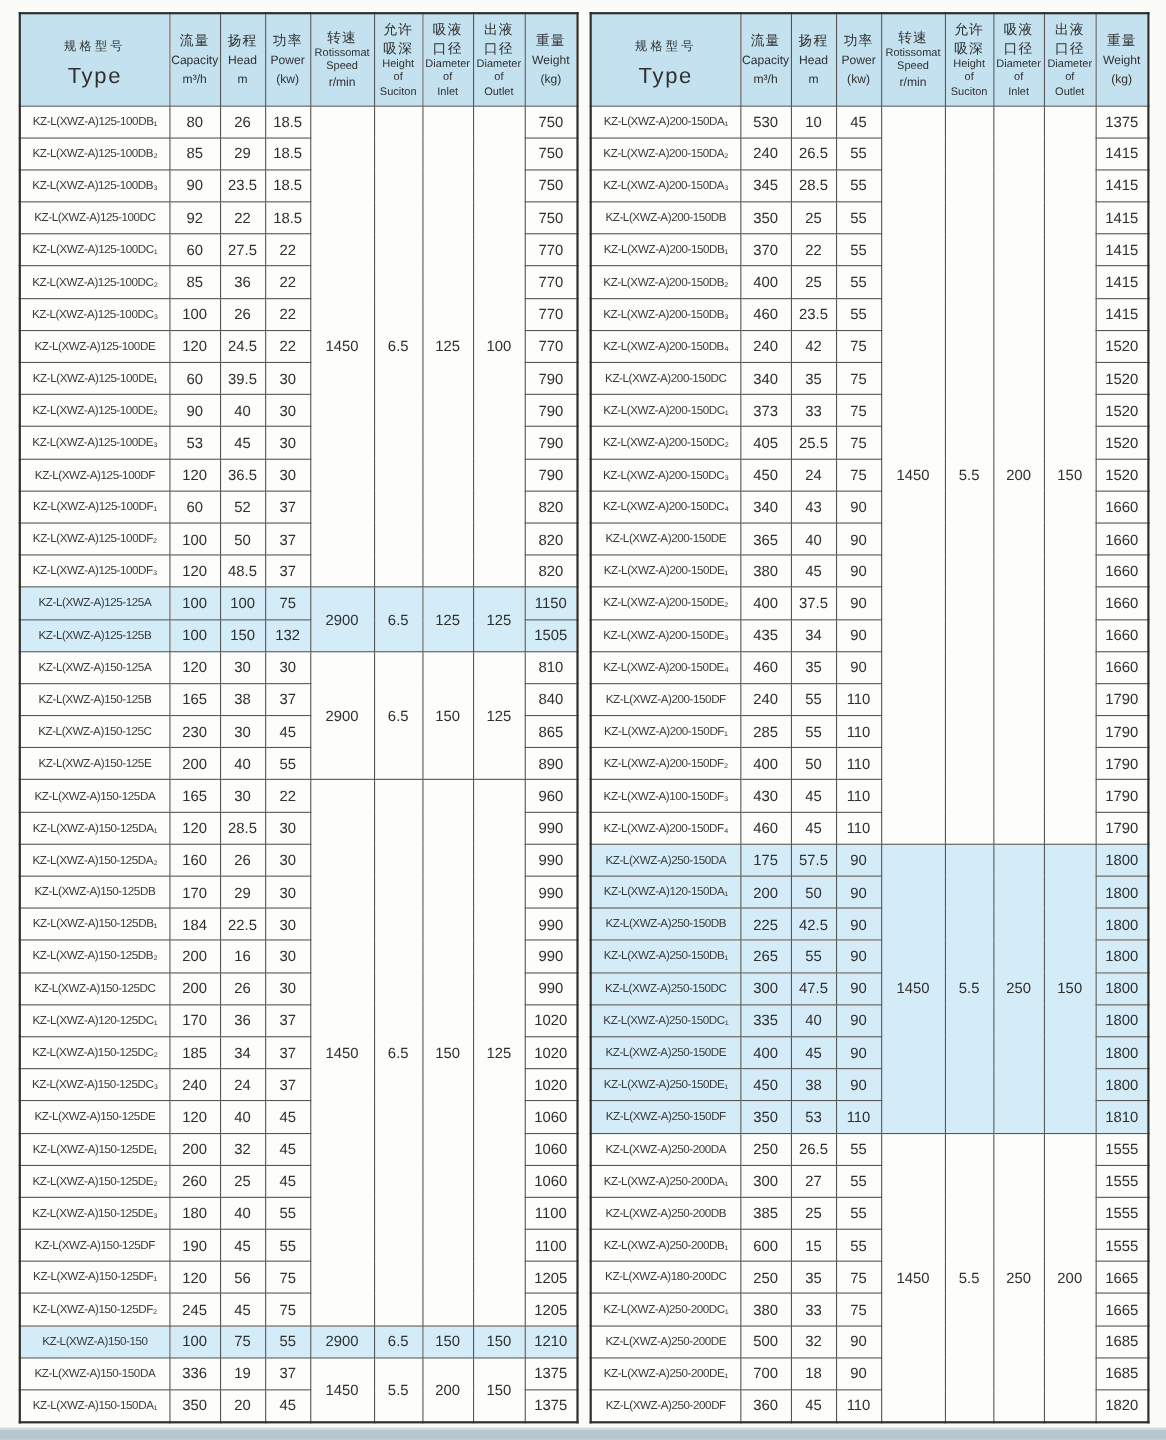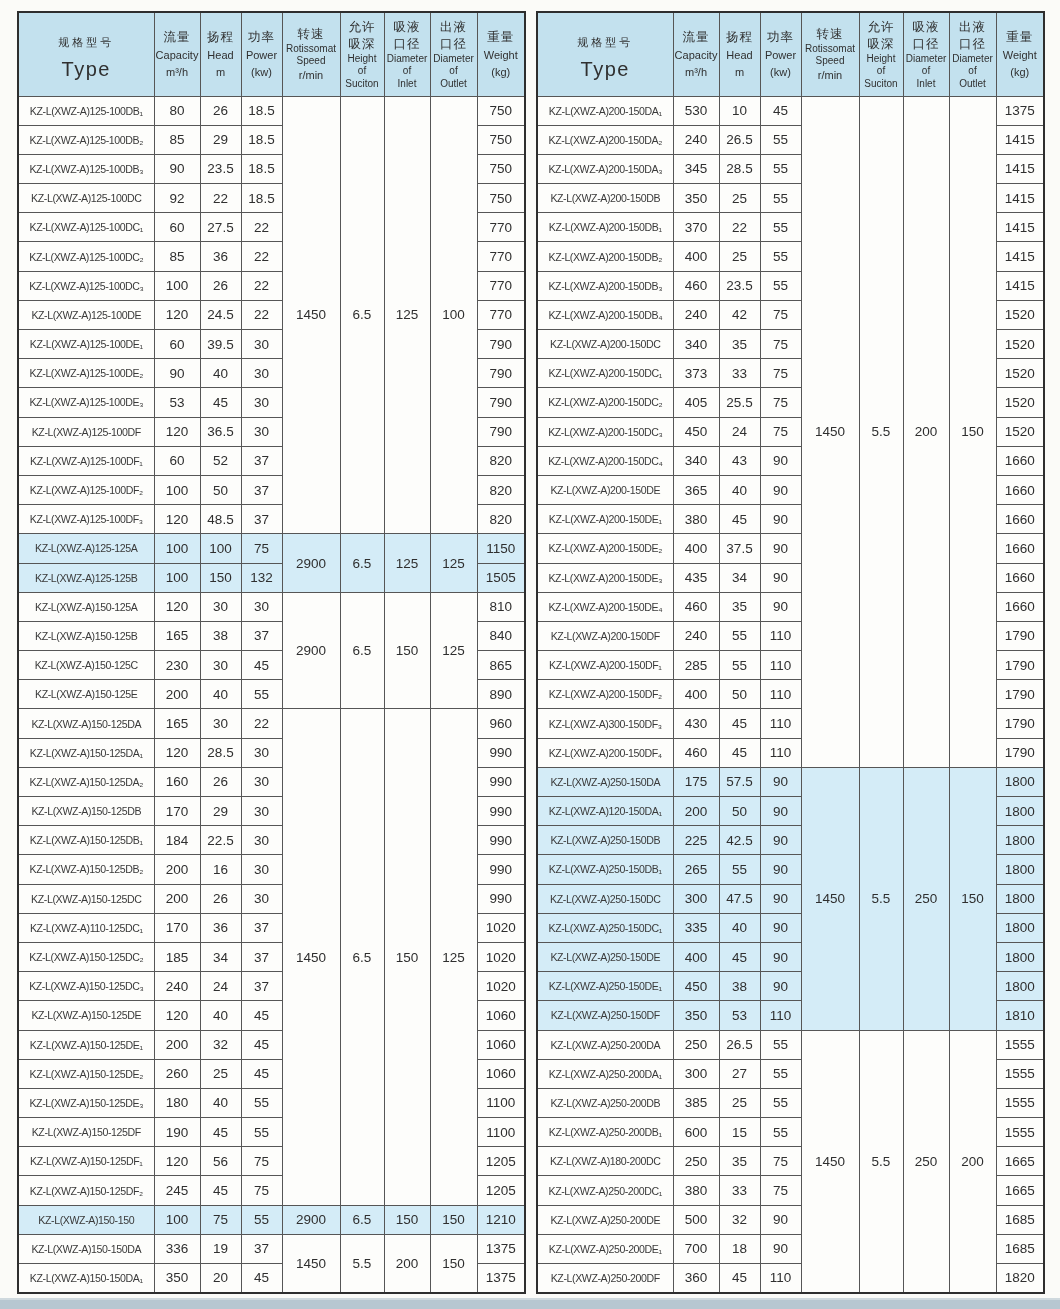--- a/index.html
+++ b/index.html
@@ -349,21 +349,21 @@
             <td class="num">990</td>
           </tr>
           <tr>
             <td class="model">KZ-L(XWZ-A)150-125DC</td>
             <td class="num">200</td>
             <td class="num">26</td>
             <td class="num">30</td>
             <td class="num">990</td>
           </tr>
           <tr>
-            <td class="model">KZ-L(XWZ-A)110-125DC₁</td>
+            <td class="model">KZ-L(XWZ-A)120-125DC₁</td>
             <td class="num">170</td>
             <td class="num">36</td>
             <td class="num">37</td>
             <td class="num">1020</td>
           </tr>
           <tr>
             <td class="model">KZ-L(XWZ-A)150-125DC₂</td>
             <td class="num">185</td>
             <td class="num">34</td>
             <td class="num">37</td>
@@ -687,21 +687,21 @@
             <td class="num">1790</td>
           </tr>
           <tr>
             <td class="model">KZ-L(XWZ-A)200-150DF₂</td>
             <td class="num">400</td>
             <td class="num">50</td>
             <td class="num">110</td>
             <td class="num">1790</td>
           </tr>
           <tr>
-            <td class="model">KZ-L(XWZ-A)300-150DF₃</td>
+            <td class="model">KZ-L(XWZ-A)100-150DF₃</td>
             <td class="num">430</td>
             <td class="num">45</td>
             <td class="num">110</td>
             <td class="num">1790</td>
           </tr>
           <tr>
             <td class="model">KZ-L(XWZ-A)200-150DF₄</td>
             <td class="num">460</td>
             <td class="num">45</td>
             <td class="num">110</td>

